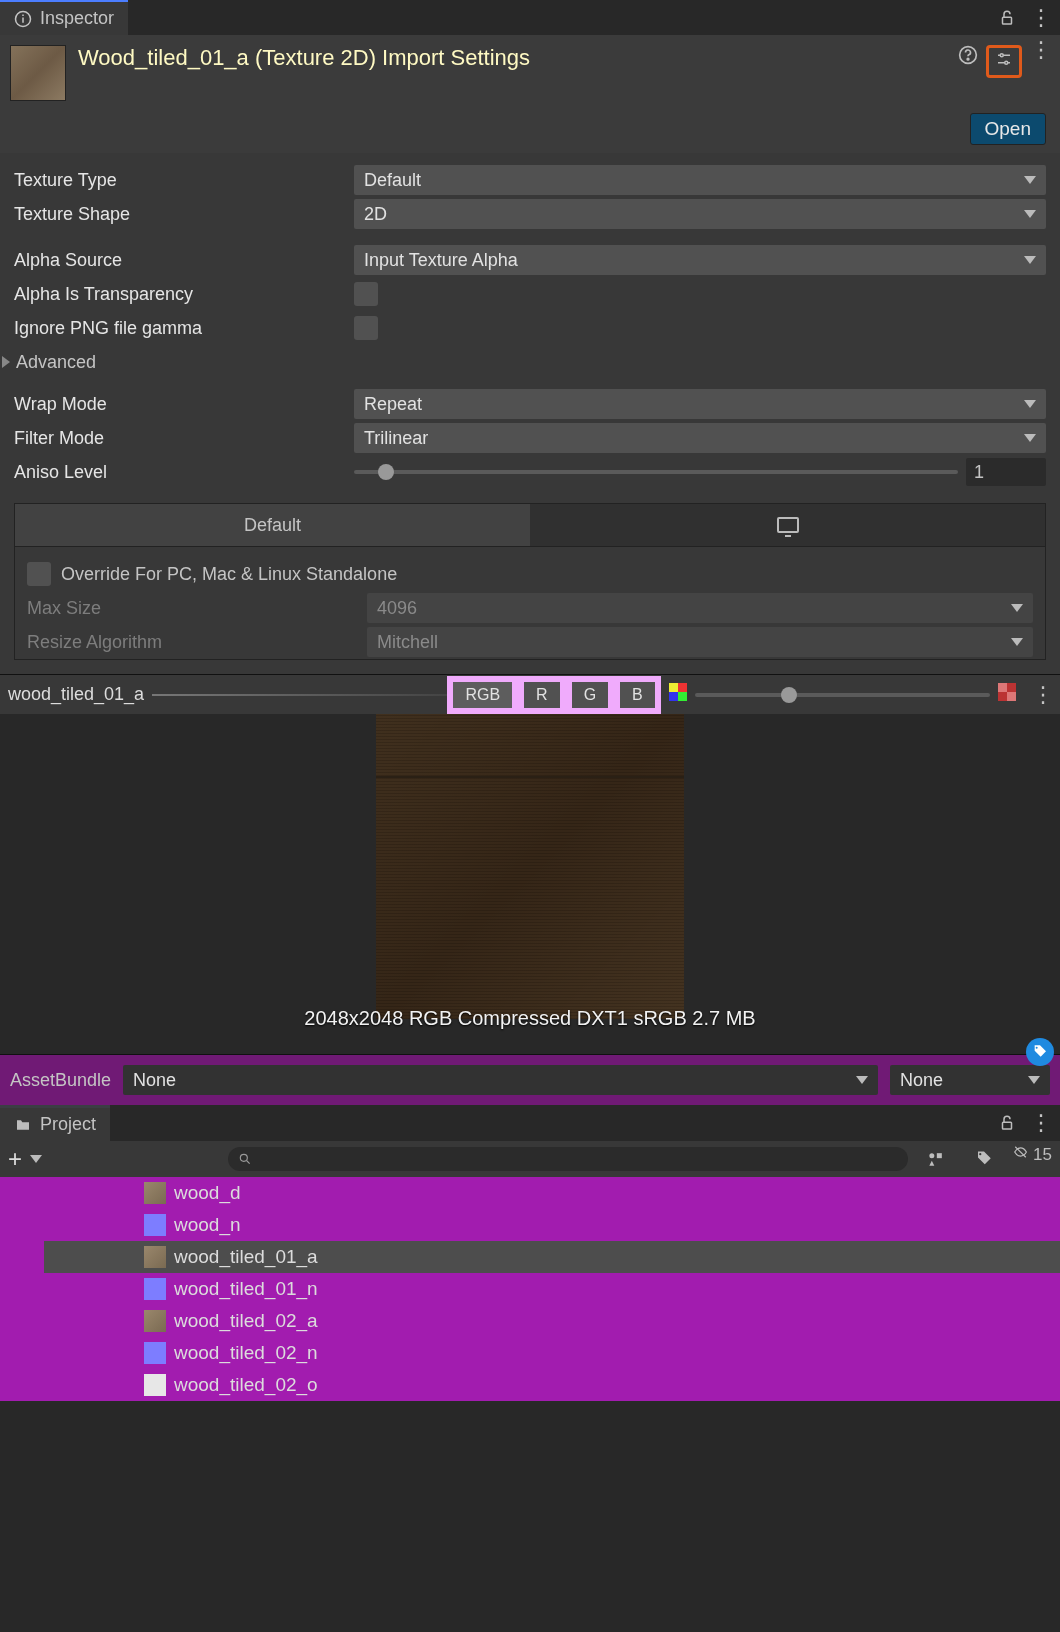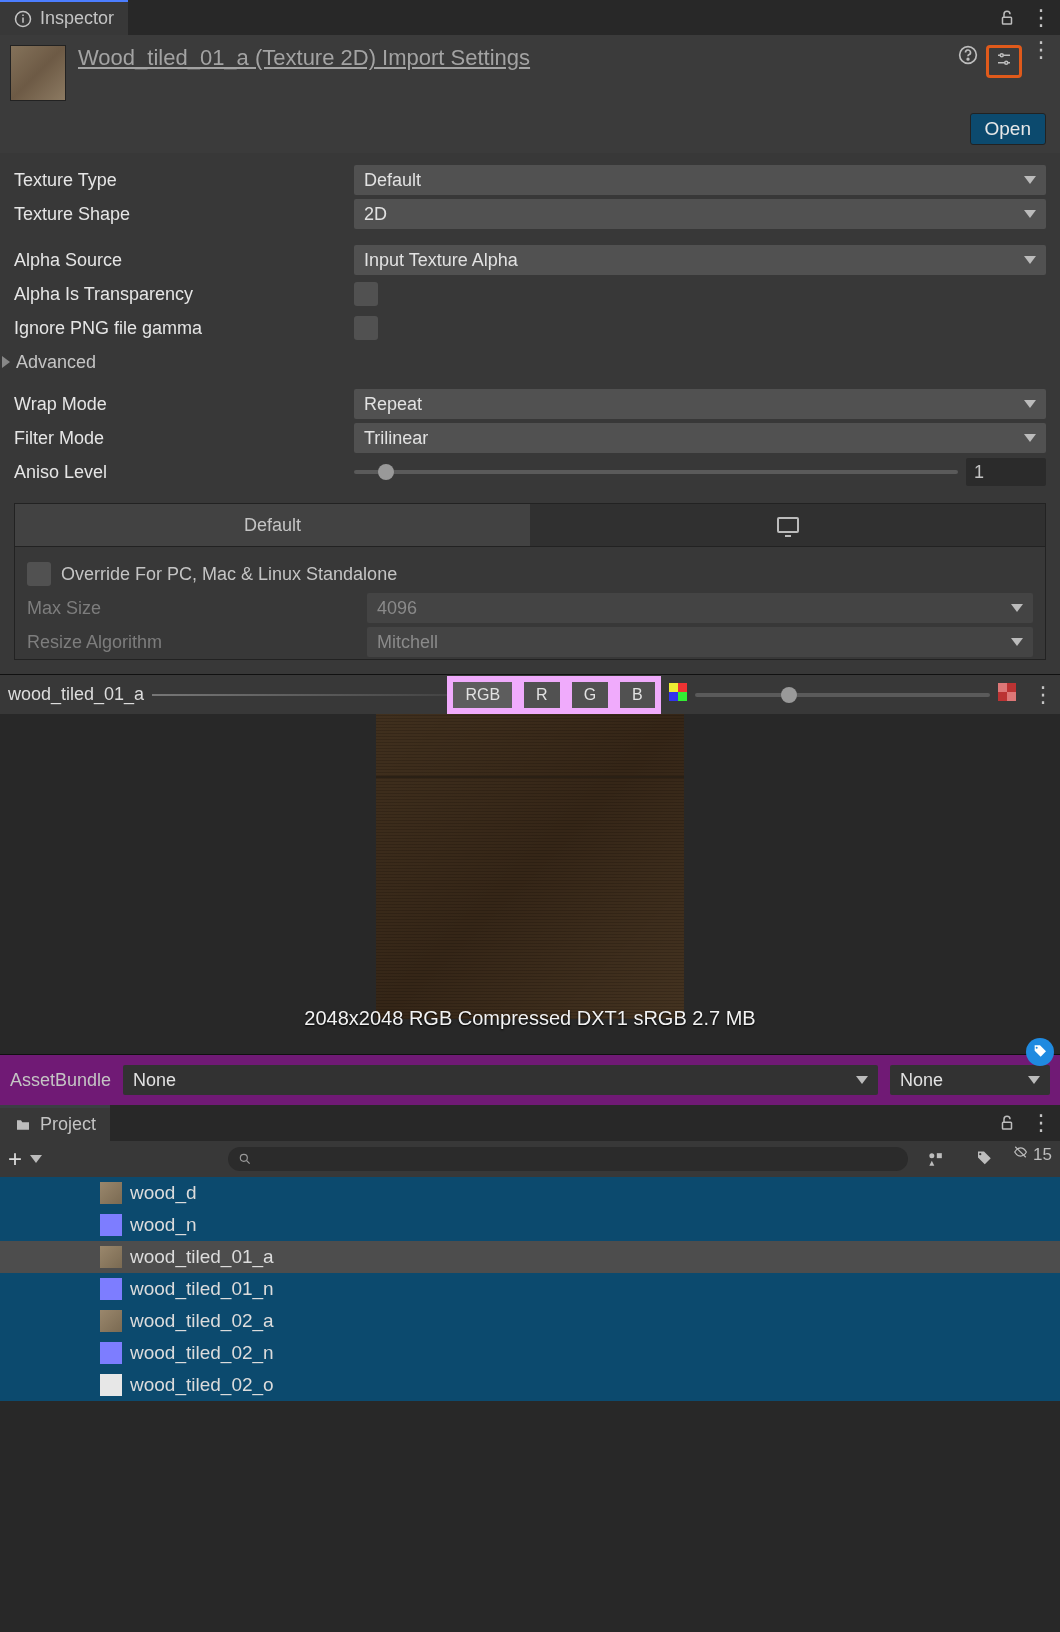--- a/index.html
+++ b/index.html
@@ -4,21 +4,21 @@
 <style>
   * { box-sizing: border-box; margin: 0; padding: 0; font-family: Arial, Helvetica, sans-serif; }
   body { background: #282828; color: #c4c4c4; font-size: 18px; width:1060px;}
   .tab { display: inline-flex; align-items:center; gap:8px; background:#383838; padding:6px 14px; border-top:3px solid #6ea0ff10;}
   .tab.active{ border-top:2px solid #4C7EFF;}
   .tabbar { background:#282828; display:flex; align-items:center; justify-content:space-between; }
   .tabbar-right { display:flex; gap:14px; align-items:center; padding-right:10px; }
   .icon { display:inline-flex; align-items:center; justify-content:center; }
   .header { display:flex; align-items:flex-start; padding:10px 10px 6px 10px; gap:12px; background:#3b3b3b;}
   .thumb { width:56px; height:56px; background:linear-gradient(135deg,#84725a,#6d5a45,#8c7a62); border:1px solid #222;}
-  .title { font-size:22px; color:#a3a3a3; flex:1;text-decoration:underline; }
+  .title { font-size:22px; color:#fef9c3; flex:1; }
   .header-icons { display:flex; gap:8px; align-items:flex-start; }
   .open-btn { background:#0c4a6e; color:#e8e8e8; border:1px solid #222; padding:4px 14px; border-radius:3px; font-size:19px; margin-top:6px;}
   .section { background:#383838; padding:10px 14px 14px 14px; }
   .row { display:flex; align-items:center; height:34px; }
   .row .label { width:340px; font-size:18px; color:#e5e5e5; }
   .row .label.dim { color:#7d7d7d; }
   .dropdown { flex:1; background:#515151; color:#e2e2e2; height:30px; display:flex; align-items:center; justify-content:space-between; padding:0 10px; border-radius:2px;}
   .dropdown.dim{ background:#444; color:#8a8a8a;}
   .check { width:24px; height:24px; background:#515151; border-radius:3px; display:flex; align-items:center; justify-content:center;}
   .check.on::after{ content:"✓"; color:#fff; font-size:18px; font-weight:bold;}
@@ -40,21 +40,21 @@
   .chanbtn.active{ background:#5d5d5d;}
   .preview-area{ background:#282828; height:340px; display:flex; flex-direction:column; align-items:center; justify-content:flex-end; position:relative;}
   .tex-preview{ width:308px; height:305px; background: repeating-linear-gradient(0deg,#6a5a46,#6a5a46 1px,#7c6b55 1px,#7c6b55 3px), linear-gradient(135deg,#84725a,#6d5a45,#8c7a62); background-blend-mode: multiply; position:absolute; top:0;}
   .tex-preview::after{content:""; position:absolute; top:62px; left:0; right:0; height:2px; background:#2a2015;}
   .preview-text{ color:#f2f2f2; font-size:20px; text-shadow:0 1px 2px #000; margin-bottom:24px; z-index:2;}
   .bundlebar{ display:flex; align-items:center; gap:12px; padding:10px 10px; background:#701a75; border-top:1px solid #111;}
   .project-tabbar{ background:#282828; display:flex; align-items:center; justify-content:space-between;}
   .project-toolbar{ display:flex; align-items:center; gap:8px; padding:4px 8px; background:#383838;}
   .search{ flex:1; background:#2b2b2b; border-radius:14px; height:24px; display:flex; align-items:center; padding:0 10px; color:#888; font-size:14px;}
   .toolbtn{ width:40px; height:28px; display:flex; align-items:center; justify-content:center; color:#bdbdbd;}
-  .filelist{ background:#0c4a6e;}
+  .filelist{ background:#a21caf;padding-left:44px;}
   .file-row{ display:flex; align-items:center; gap:8px; height:32px; padding-left:100px; font-size:19px; color:#dcdcdc;}
   .file-row.sel{ background:#4d4d4d;}
   .sw{ width:22px; height:22px;}
   .sw.wood{ background:linear-gradient(135deg,#9a876c,#7a6a52);}
   .sw.normal{ background:#7d7dff;}
   .sw.white{ background:#e7e7e7;}
   .highlight-box{ border:3px solid #e05a1b; border-radius:4px; padding:2px 6px;}
   .chev{ width:0;height:0;border-left:6px solid transparent;border-right:6px solid transparent;border-top:8px solid #bbb;}
   .dots{ font-size:22px; line-height:10px; letter-spacing:-2px;}
   .mip-icon{ width:18px; height:18px; background:conic-gradient(#e33 0 25%,#3e3 0 50%,#33e 0 75%,#ee3 0); }

